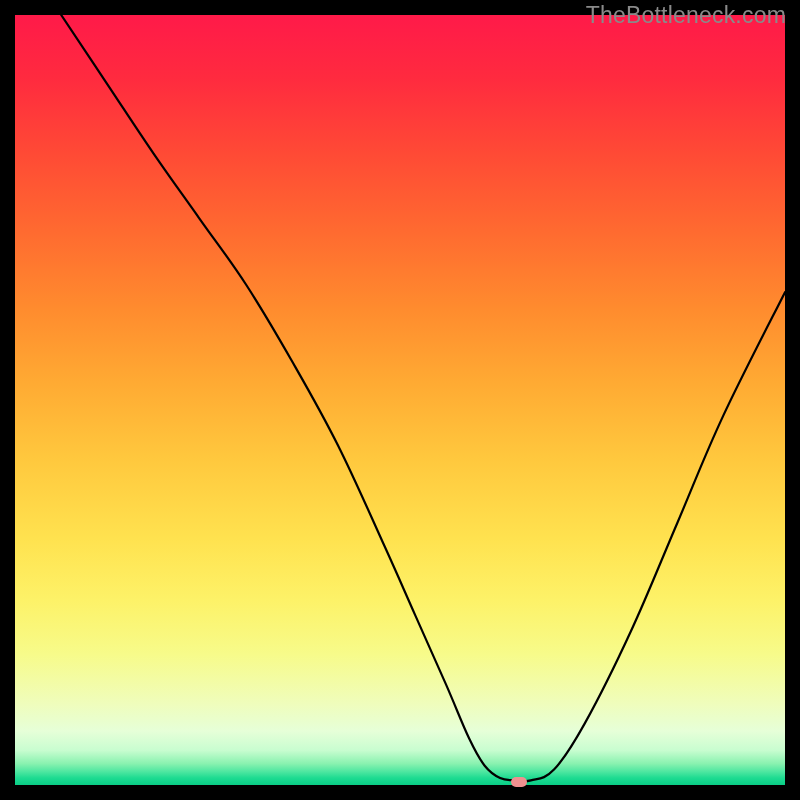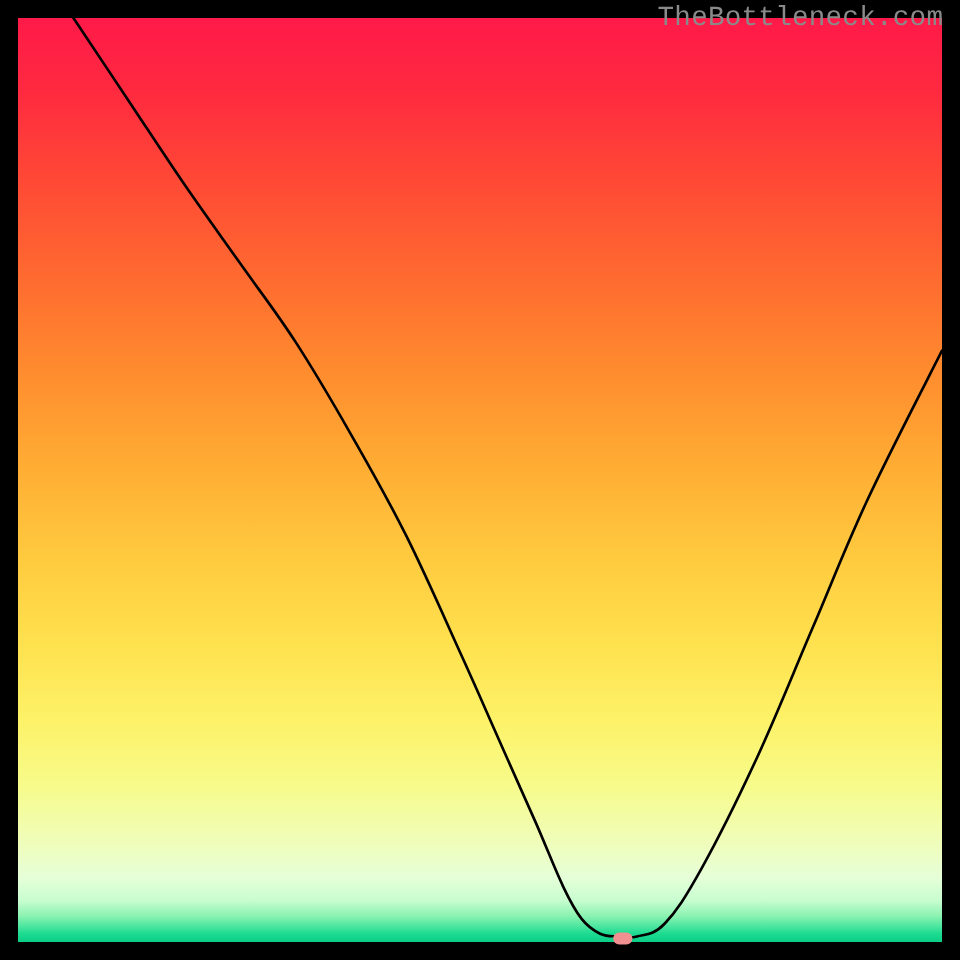--- a/index.html
+++ b/index.html
@@ -39,21 +39,21 @@
       #8af2b0 97.2%,
       #4ce6a0 98.3%,
       #1ddb91 99.1%,
       #0acd86 100%
     );
   }
   .watermark {
     position: absolute;
     top: 2px;
     right: 14px;
-    font-family: Liberation Mono, monospace;
+    font-family: Liberation Sans, sans-serif;
     font-size: 23px;
     color: #8a8a8a;
     letter-spacing: 0.2px;
   }
   svg.curve {
     position: absolute;
     left: 0;
     top: 0;
     width: 770px;
     height: 770px;

